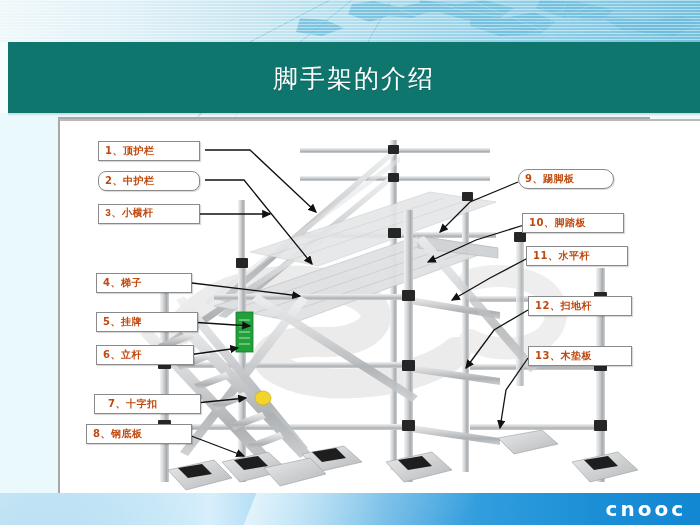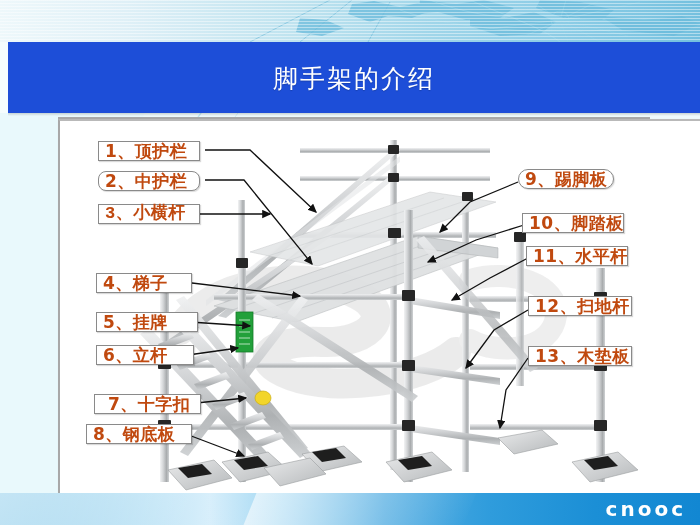--- a/index.html
+++ b/index.html
@@ -21,21 +21,21 @@
     background:repeating-linear-gradient(180deg,rgba(255,255,255,.45) 0px,rgba(255,255,255,.45) 1px,rgba(255,255,255,0) 1px,rgba(255,255,255,0) 3px);
   }
   .topband svg{position:absolute;left:0;top:0;}
 
   
   .bgfill{position:absolute;left:0;top:42px;width:700px;height:451px;background:#eefafc;}
 
   
   .titlebar{
     position:absolute;left:8px;top:42px;width:692px;height:71px;
-    background:#1d4ed8;
+    background:#0f766e;
   }
   .titlebar .ttl{
     position:absolute;left:0;right:0;top:50%;transform:translateY(-50%);
     text-align:center;color:#ffffff;
     font-size:25px;letter-spacing:2px;font-weight:500;
     text-shadow:0 1px 1px rgba(0,0,0,.18);
   }
   .titlebar-shadow{
     position:absolute;left:8px;top:113px;width:692px;height:3px;
     background:linear-gradient(180deg,rgba(0,0,0,.16),rgba(0,0,0,0));
@@ -68,21 +68,21 @@
   }
   .brand{
     position:absolute;right:14px;top:50%;transform:translateY(-50%);
     color:#ffffff;font-size:20px;letter-spacing:3px;font-weight:700;
     font-family:"DejaVu Sans","Liberation Sans",sans-serif;
   }
 
   
   .lbl{
     position:absolute;background:#ffffff;border:1px solid #8a8a8a;
-    color:#c0490f;font-size:17px;font-weight:700;
+    color:#c0490f;font-size:10px;font-weight:700;
     padding:2px 6px;white-space:nowrap;line-height:14px;
     box-shadow:1px 1px 1px rgba(0,0,0,.15);
     letter-spacing:.5px;
   }
 
   
   .draw{position:absolute;left:0;top:0;width:700px;height:525px;pointer-events:none;}
 </style>
 </head>
 <body>

